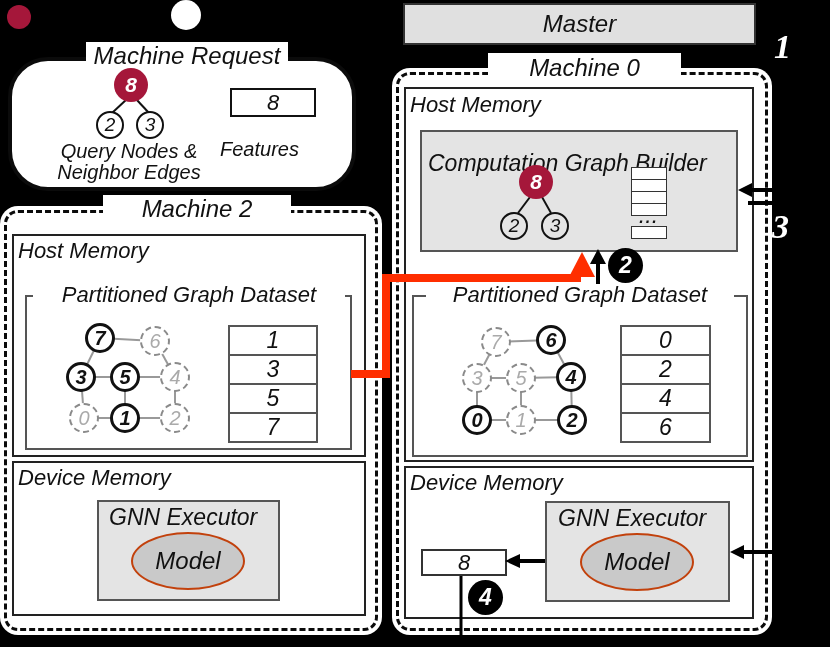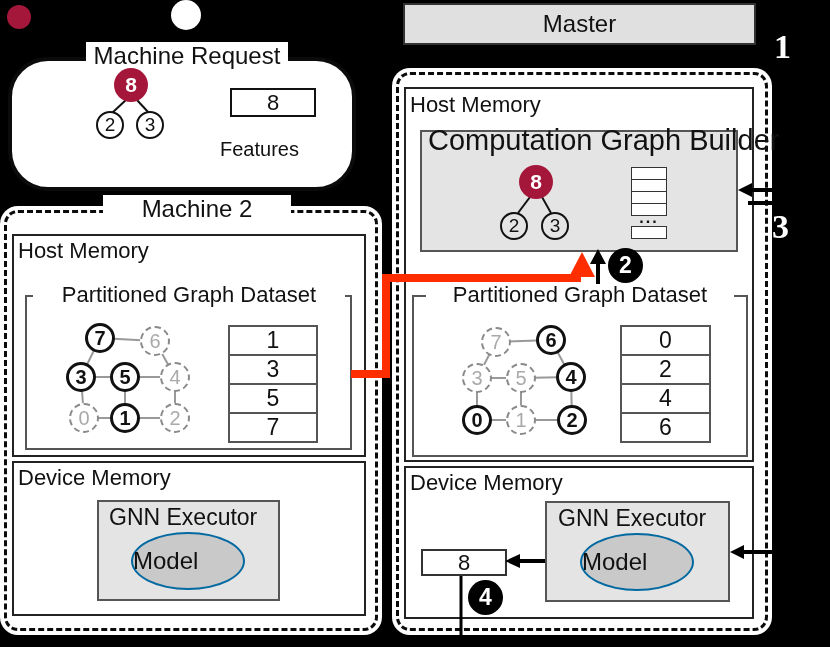--- a/index.html
+++ b/index.html
@@ -1,17 +1,17 @@
 <!DOCTYPE html>
 <html><head>
 <meta charset="utf-8">
 <style>
   html,body{margin:0;padding:0;background:#000;}
   .canvas{position:relative;width:803px;height:647px;background:#000;overflow:hidden;
-          font-family:"Liberation Sans", sans-serif;color:#111;}
+          font-family:"Liberation Sans", sans-serif;color:#111;font-style:italic;}
   .abs{position:absolute;}
   .tab{position:absolute;background:#fff;text-align:center;z-index:4;font-size:23px;line-height:28px;}
   .bubble{position:absolute;background:#fff;border:4px solid #0b0b0b;border-radius:40px;z-index:2;}
   .machine{position:absolute;background:#fff;border:3px dashed #0b0b0b;border-radius:14px;
            box-shadow:0 0 0 4px #fff;z-index:1;}
   .innerbox{position:absolute;background:#fff;border:2px solid #222;z-index:2;}
   .datasetbox{position:absolute;background:#fff;border:2px solid #555;z-index:2;}
   .sectionlabel{position:absolute;font-size:21px;z-index:3;white-space:nowrap;}
   .graybox{position:absolute;background:#e4e4e4;border:2px solid #555;z-index:3;}
   .gnode{position:absolute;width:30px;height:30px;border-radius:50%;background:#fff;
@@ -23,22 +23,22 @@
   .smallnode{position:absolute;width:28px;height:28px;border-radius:50%;background:#fff;
              border:2px solid #111;z-index:6;display:flex;align-items:center;justify-content:center;
              font-size:19px;box-sizing:border-box;}
   .dtable{position:absolute;background:#fff;border:2px solid #555;z-index:3;}
   .dtable .cell{height:27px;line-height:27px;text-align:center;font-size:23px;border-top:2px solid #555;}
   .dtable .cell:first-child{border-top:none;}
   .badge{position:absolute;width:35px;height:35px;border-radius:50%;background:#000;color:#fff;
          z-index:7;display:flex;align-items:center;justify-content:center;font-size:23px;font-weight:700;}
   .stepnum{position:absolute;color:#fff;font-family:"Liberation Serif", serif;font-weight:700;
            font-size:34px;z-index:7;}
-  .ellipse{position:absolute;background:#c9c9c9;border:2px solid #0369a1;border-radius:50%;z-index:4;
-           display:flex;align-items:center;justify-content:flex-start;font-size:24px;box-sizing:border-box;}
+  .ellipse{position:absolute;background:#c9c9c9;border:2px solid #c2410c;border-radius:50%;z-index:4;
+           display:flex;align-items:center;justify-content:center;font-size:24px;box-sizing:border-box;}
   .stackcell{position:absolute;background:#fff;border:1px solid #333;z-index:4;box-sizing:border-box;}
   svg.overlay{position:absolute;left:0;top:0;z-index:5;pointer-events:none;}
   .legend-dot{position:absolute;border-radius:50%;z-index:2;}
 </style>
 </head>
 <body>
 
 <div class="canvas">
 
   <div class="legend-dot" style="left:7px;top:5px;width:24px;height:24px;background:#a5173a;"></div>
@@ -50,20 +50,24 @@
   </div>
 
   <div class="stepnum" style="left:774px;top:28px;">1</div>
   <div class="stepnum" style="left:772px;top:208px;">3</div>
 
   <div class="bubble" style="left:8px;top:57px;width:348px;height:134px;box-sizing:border-box;"></div>
   <div class="tab" style="left:86px;top:42px;width:202px;height:28px;font-size:24px;">Machine Request</div>
   <div class="rednode" style="left:114px;top:68px;width:34px;height:34px;background:#a5173a;font-size:21px;">8</div>
   <div class="smallnode" style="left:96px;top:111px;">2</div>
   <div class="smallnode" style="left:136px;top:111px;">3</div>
+  <div class="abs" style="left:18px;top:141px;width:222px;text-align:center;font-size:20px;line-height:21px;z-index:3;">
+    <div>Query Nodes &amp;</div>
+    <div>Neighbor Edges</div>
+  </div>
   <div class="abs" style="left:230px;top:88px;width:86px;height:29px;background:#fff;border:2px solid #111;
               box-sizing:border-box;display:flex;align-items:center;justify-content:center;font-size:22px;z-index:3;">
     <span>8</span>
   </div>
   <div class="abs" style="left:220px;top:138px;width:106px;text-align:left;font-size:20px;z-index:3;">Features</div>
 
   <div class="machine" style="left:4px;top:210px;width:374px;height:421px;box-sizing:border-box;"></div>
   <div class="tab" style="left:103px;top:195px;width:188px;height:28px;font-size:24px;">Machine 2</div>
 
   <div class="innerbox" style="left:12px;top:234px;width:354px;height:223px;box-sizing:border-box;"></div>
@@ -90,26 +94,27 @@
 
   <div class="innerbox" style="left:12px;top:461px;width:354px;height:155px;box-sizing:border-box;"></div>
   <div class="sectionlabel" style="left:18px;top:465px;font-size:22px;">Device Memory</div>
   <div class="graybox" style="left:97px;top:500px;width:183px;height:101px;box-sizing:border-box;background:#e4e4e4;"></div>
   <div class="sectionlabel" style="left:109px;top:504px;font-size:23px;z-index:4;">GNN Executor</div>
   <div class="ellipse" style="left:131px;top:532px;width:114px;height:58px;">
     <span>Model</span>
   </div>
 
   <div class="machine" style="left:396px;top:72px;width:372px;height:559px;box-sizing:border-box;"></div>
+  <div class="tab" style="left:488px;top:53px;width:193px;height:29px;font-size:24px;line-height:29px;">Machine 0</div>
 
   <div class="innerbox" style="left:404px;top:87px;width:350px;height:375px;box-sizing:border-box;"></div>
   <div class="sectionlabel" style="left:410px;top:92px;font-size:22px;">Host Memory</div>
 
   <div class="graybox" style="left:420px;top:130px;width:318px;height:122px;box-sizing:border-box;background:#e4e4e4;"></div>
-  <div class="sectionlabel" style="left:428px;top:124px;font-size:29px;z-index:4;">Computation Graph Builder</div>
+  <div class="sectionlabel" style="left:428px;top:150px;font-size:23px;z-index:4;">Computation Graph Builder</div>
   <div class="rednode" style="left:519px;top:165px;width:34px;height:34px;background:#a5173a;font-size:21px;">8</div>
   <div class="smallnode" style="left:500px;top:212px;background:#e4e4e4;">2</div>
   <div class="smallnode" style="left:541px;top:212px;background:#e4e4e4;">3</div>
 
   <div class="stackcell" style="left:631px;top:167px;width:36px;height:13px;"></div>
   <div class="stackcell" style="left:631px;top:179px;width:36px;height:13px;"></div>
   <div class="stackcell" style="left:631px;top:191px;width:36px;height:13px;"></div>
   <div class="stackcell" style="left:631px;top:203px;width:36px;height:13px;"></div>
   <div class="abs" style="left:631px;top:209px;width:36px;text-align:center;font-size:16px;font-weight:700;z-index:4;letter-spacing:2px;">...</div>
   <div class="stackcell" style="left:631px;top:226px;width:36px;height:13px;"></div>

